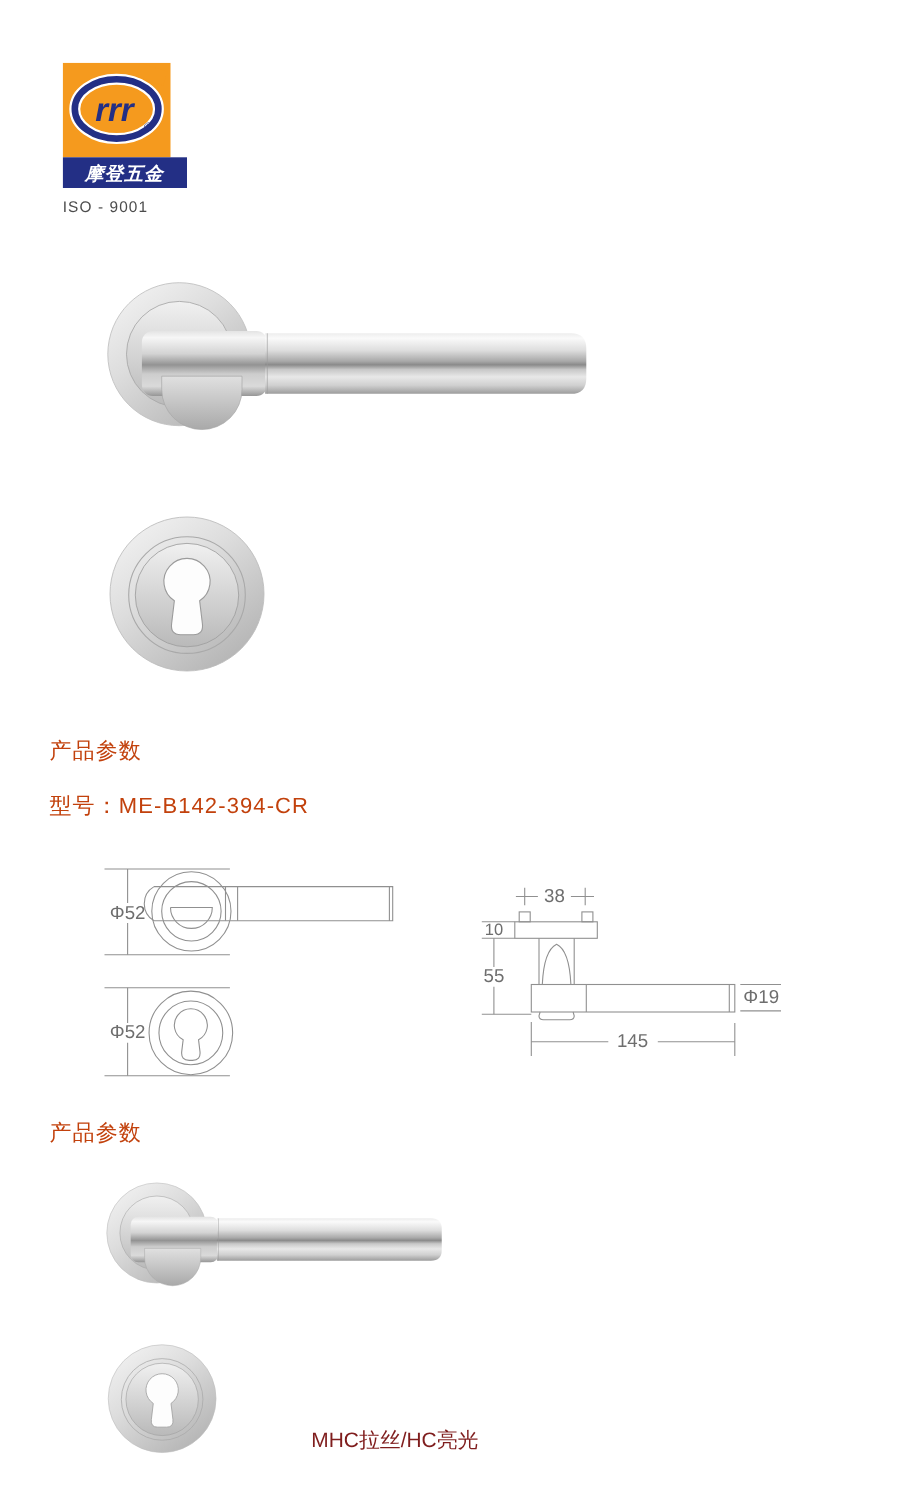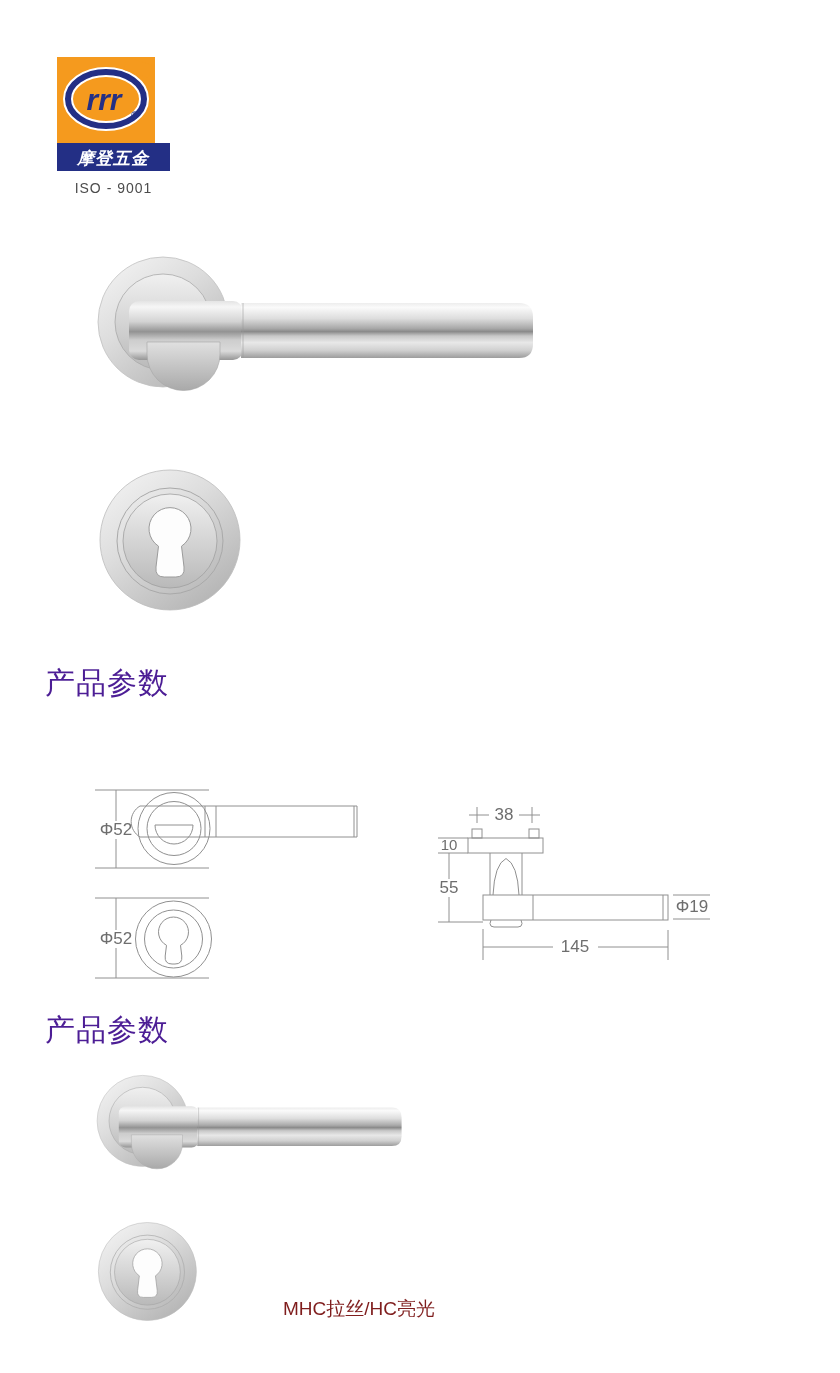--- a/index.html
+++ b/index.html
@@ -1,22 +1,22 @@
 <!DOCTYPE html>
 <html><head>
 <meta charset="utf-8">
 <style>
   html,body{margin:0;padding:0;background:#fff;}
   .canvas{
     position:relative;width:832px;height:1373px;background:#ffffff;
     font-family:"Liberation Sans",sans-serif;overflow:hidden;
   }
   .abs{position:absolute;}
-  .h-gray{position:absolute;font-size:30px;line-height:24px;color:#4c1d95;letter-spacing:1px;white-space:nowrap;}
-  .iso{position:absolute;left:57px;top:180px;width:113px;text-align:center;
+  .h-gray{position:absolute;font-size:20px;line-height:24px;color:#c2410c;letter-spacing:1px;white-space:nowrap;}
+  .iso{position:absolute;left:57px;top:180px;width:113px;
        font-size:14px;color:#4c4c4c;letter-spacing:1px;}
   .caption{position:absolute;left:283px;top:1296px;font-size:19px;color:#7f1d1d;white-space:nowrap;}
   svg{display:block;}
   .dim-text{font-size:17px;fill:#6e6e6e;font-family:"Liberation Sans",sans-serif;}
   .dim-text-s{font-size:15px;fill:#6e6e6e;font-family:"Liberation Sans",sans-serif;}
   .dline{stroke:#909090;stroke-width:1;fill:none;}
 </style>
 </head>
 <body>
 
@@ -93,20 +93,21 @@
 
   <svg class="abs" style="left:85px;top:245px" width="460" height="160" viewBox="0 0 460 160">
     <use href="#handlePhotoTpl"></use>
   </svg>
 
   <svg class="abs" style="left:98px;top:465px" width="150" height="150" viewBox="0 0 150 150">
     <use href="#escPhotoTpl"></use>
   </svg>
 
   <div class="h-gray" style="left:45px;top:671px">产品参数</div>
+  <div class="h-gray" style="left:45px;top:721px">型号：ME-B142-394-CR</div>
 
   <svg class="abs" style="left:85px;top:780px" width="640" height="215" viewBox="0 0 640 215">
 
     <g>
       <line class="dline" x1="10" y1="10" x2="124" y2="10"></line>
       <line class="dline" x1="10" y1="88" x2="124" y2="88"></line>
       <line class="dline" x1="31" y1="10" x2="31" y2="41"></line>
       <line class="dline" x1="31" y1="59" x2="31" y2="88"></line>
       <circle class="dline" cx="89" cy="48.5" r="36"></circle>
       <circle class="dline" cx="89" cy="48.5" r="27"></circle>

